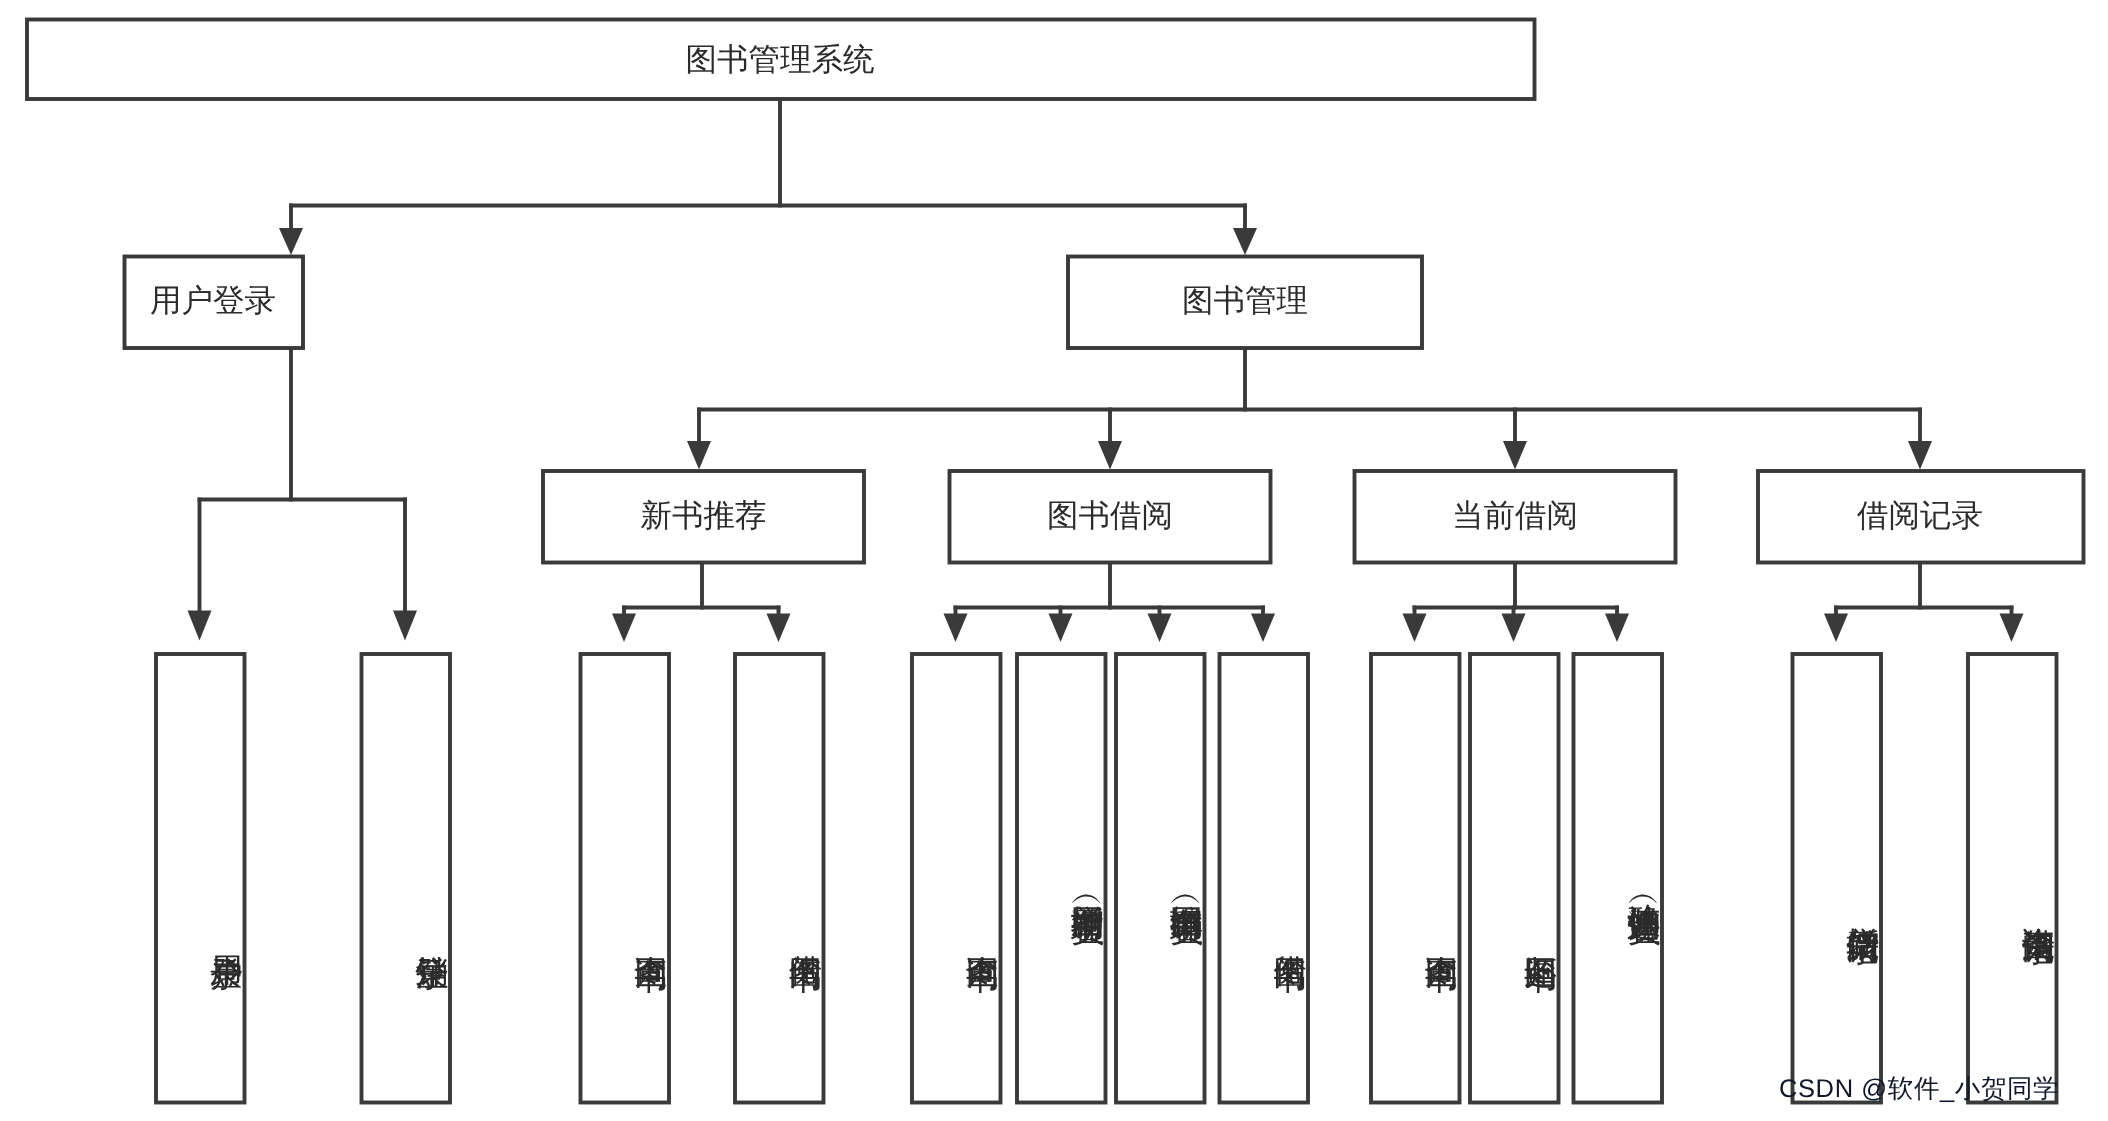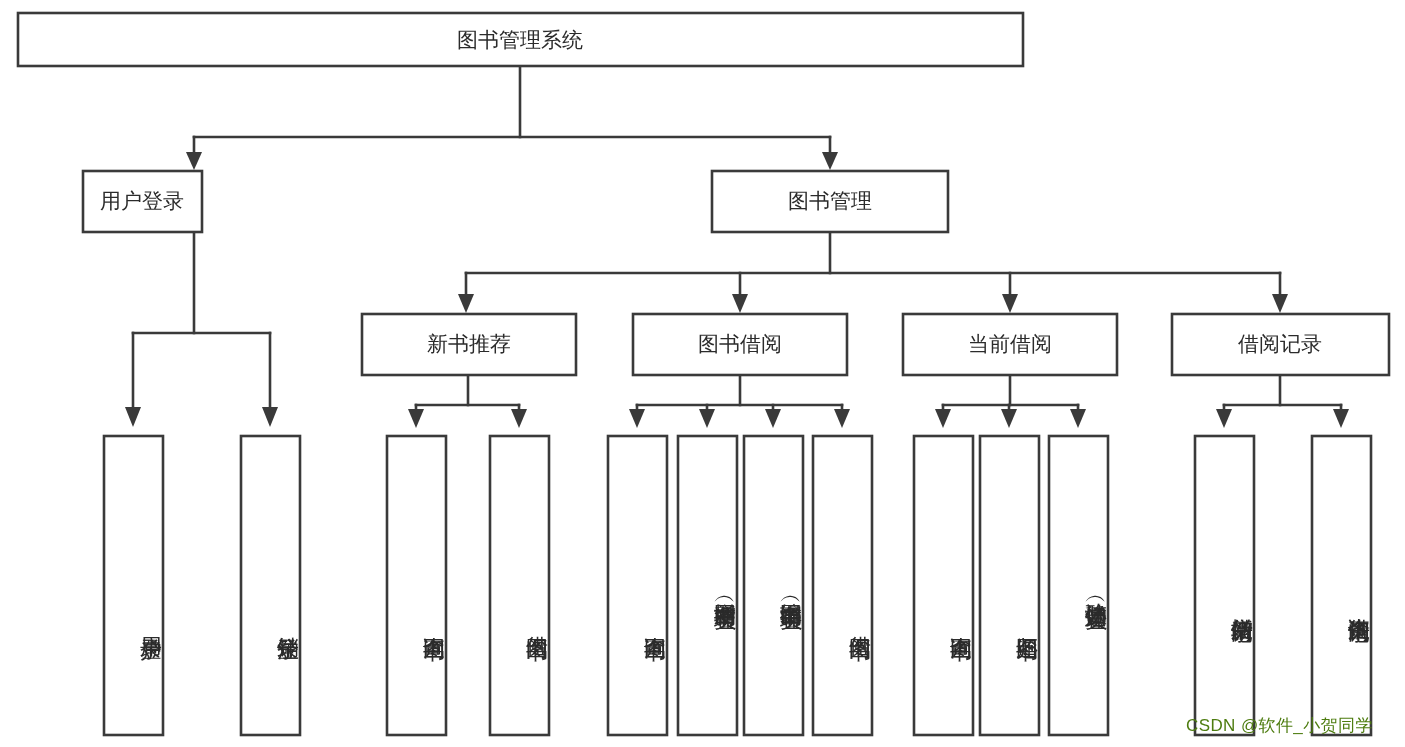--- a/index.html
+++ b/index.html
@@ -64,21 +64,21 @@
     white-space: nowrap;
     letter-spacing: 1px;
     pointer-events: none;
   }
   .watermark {
     position: absolute;
     left: 1186px;
     top: 714px;
     font-family: "Liberation Sans", "DejaVu Sans", sans-serif;
     font-size: 17px;
-    color: #4d7c0f;
+    color: #0f172a;
     white-space: nowrap;
     letter-spacing: 0.4px;
   }
 </style>
 </head>
 <body>
 
 <div id="diagram-root">
 
   <svg id="tree-svg" viewBox="0 0 1405 747">

